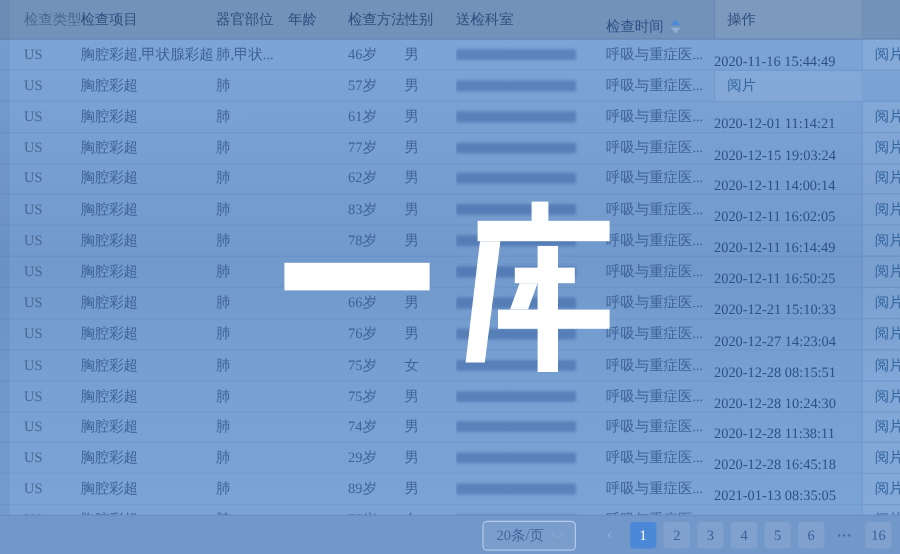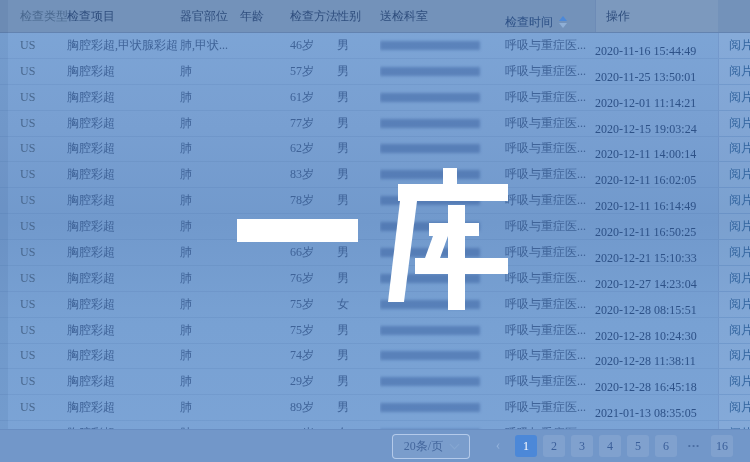--- a/index.html
+++ b/index.html
@@ -24,21 +24,21 @@
   .col-type{color:#49688f;}
   .col-action{background:rgba(255,255,255,0.07);border-left:1px solid rgba(30,70,140,0.16);padding-left:10px;}
   .redact{display:inline-block;width:100px;height:9px;background:rgba(25,65,135,0.33);filter:blur(1.5px);border-radius:1px;}
   .link{color:#33659f;cursor:pointer;}
   .carets{display:inline-flex;flex-direction:column;gap:2px;margin-left:2px;cursor:pointer;}
   .carets i{display:block;width:0;height:0;border-left:4px solid transparent;border-right:4px solid transparent;}
   .carets .up{border-bottom:5px solid #4c88d8;}
   .carets .dn{border-top:5px solid #8fafd6;}
   .footer{
     position:absolute;left:0;right:0;bottom:0;height:32px;background:#7297c9;
-    display:flex;align-items:center;justify-content:flex-end;padding-right:14px;
+    display:flex;align-items:center;justify-content:flex-end;padding-right:4px;
     border-top:1px solid rgba(45,85,150,0.12);
   }
   .size-select{
     display:flex;align-items:center;justify-content:center;gap:8px;width:76px;height:23px;
     border:1px solid rgba(190,210,238,0.85);border-radius:4px;color:#44679d;
     background:rgba(255,255,255,0.06);margin-right:14px;cursor:pointer;
   }
   .chev{width:6px;height:6px;border-right:1.5px solid #86a7d2;border-bottom:1.5px solid #86a7d2;transform:rotate(45deg);margin-top:-3px;}
   .pages{display:flex;align-items:center;}
   .page-btn{
@@ -113,21 +113,20 @@
           <div class="cell col-type">US</div>
           <div class="cell col-item">胸腔彩超</div>
           <div class="cell col-organ">肺</div>
           <div class="cell col-method"></div>
           <div class="cell col-age">57岁</div>
           <div class="cell col-gender">男</div>
           <div class="cell col-hospital">
             <span class="redact"></span>
           </div>
           <div class="cell col-dept">呼吸与重症医...</div>
-          <div class="cell col-time">2020-11-25 13:50:01</div>
           <div class="cell col-action">
             <span class="link">阅片</span>
           </div>
         </div>
         <div class="row grid-cols">
           <div class="cell col-type">US</div>
           <div class="cell col-item">胸腔彩超</div>
           <div class="cell col-organ">肺</div>
           <div class="cell col-method"></div>
           <div class="cell col-age">61岁</div>

